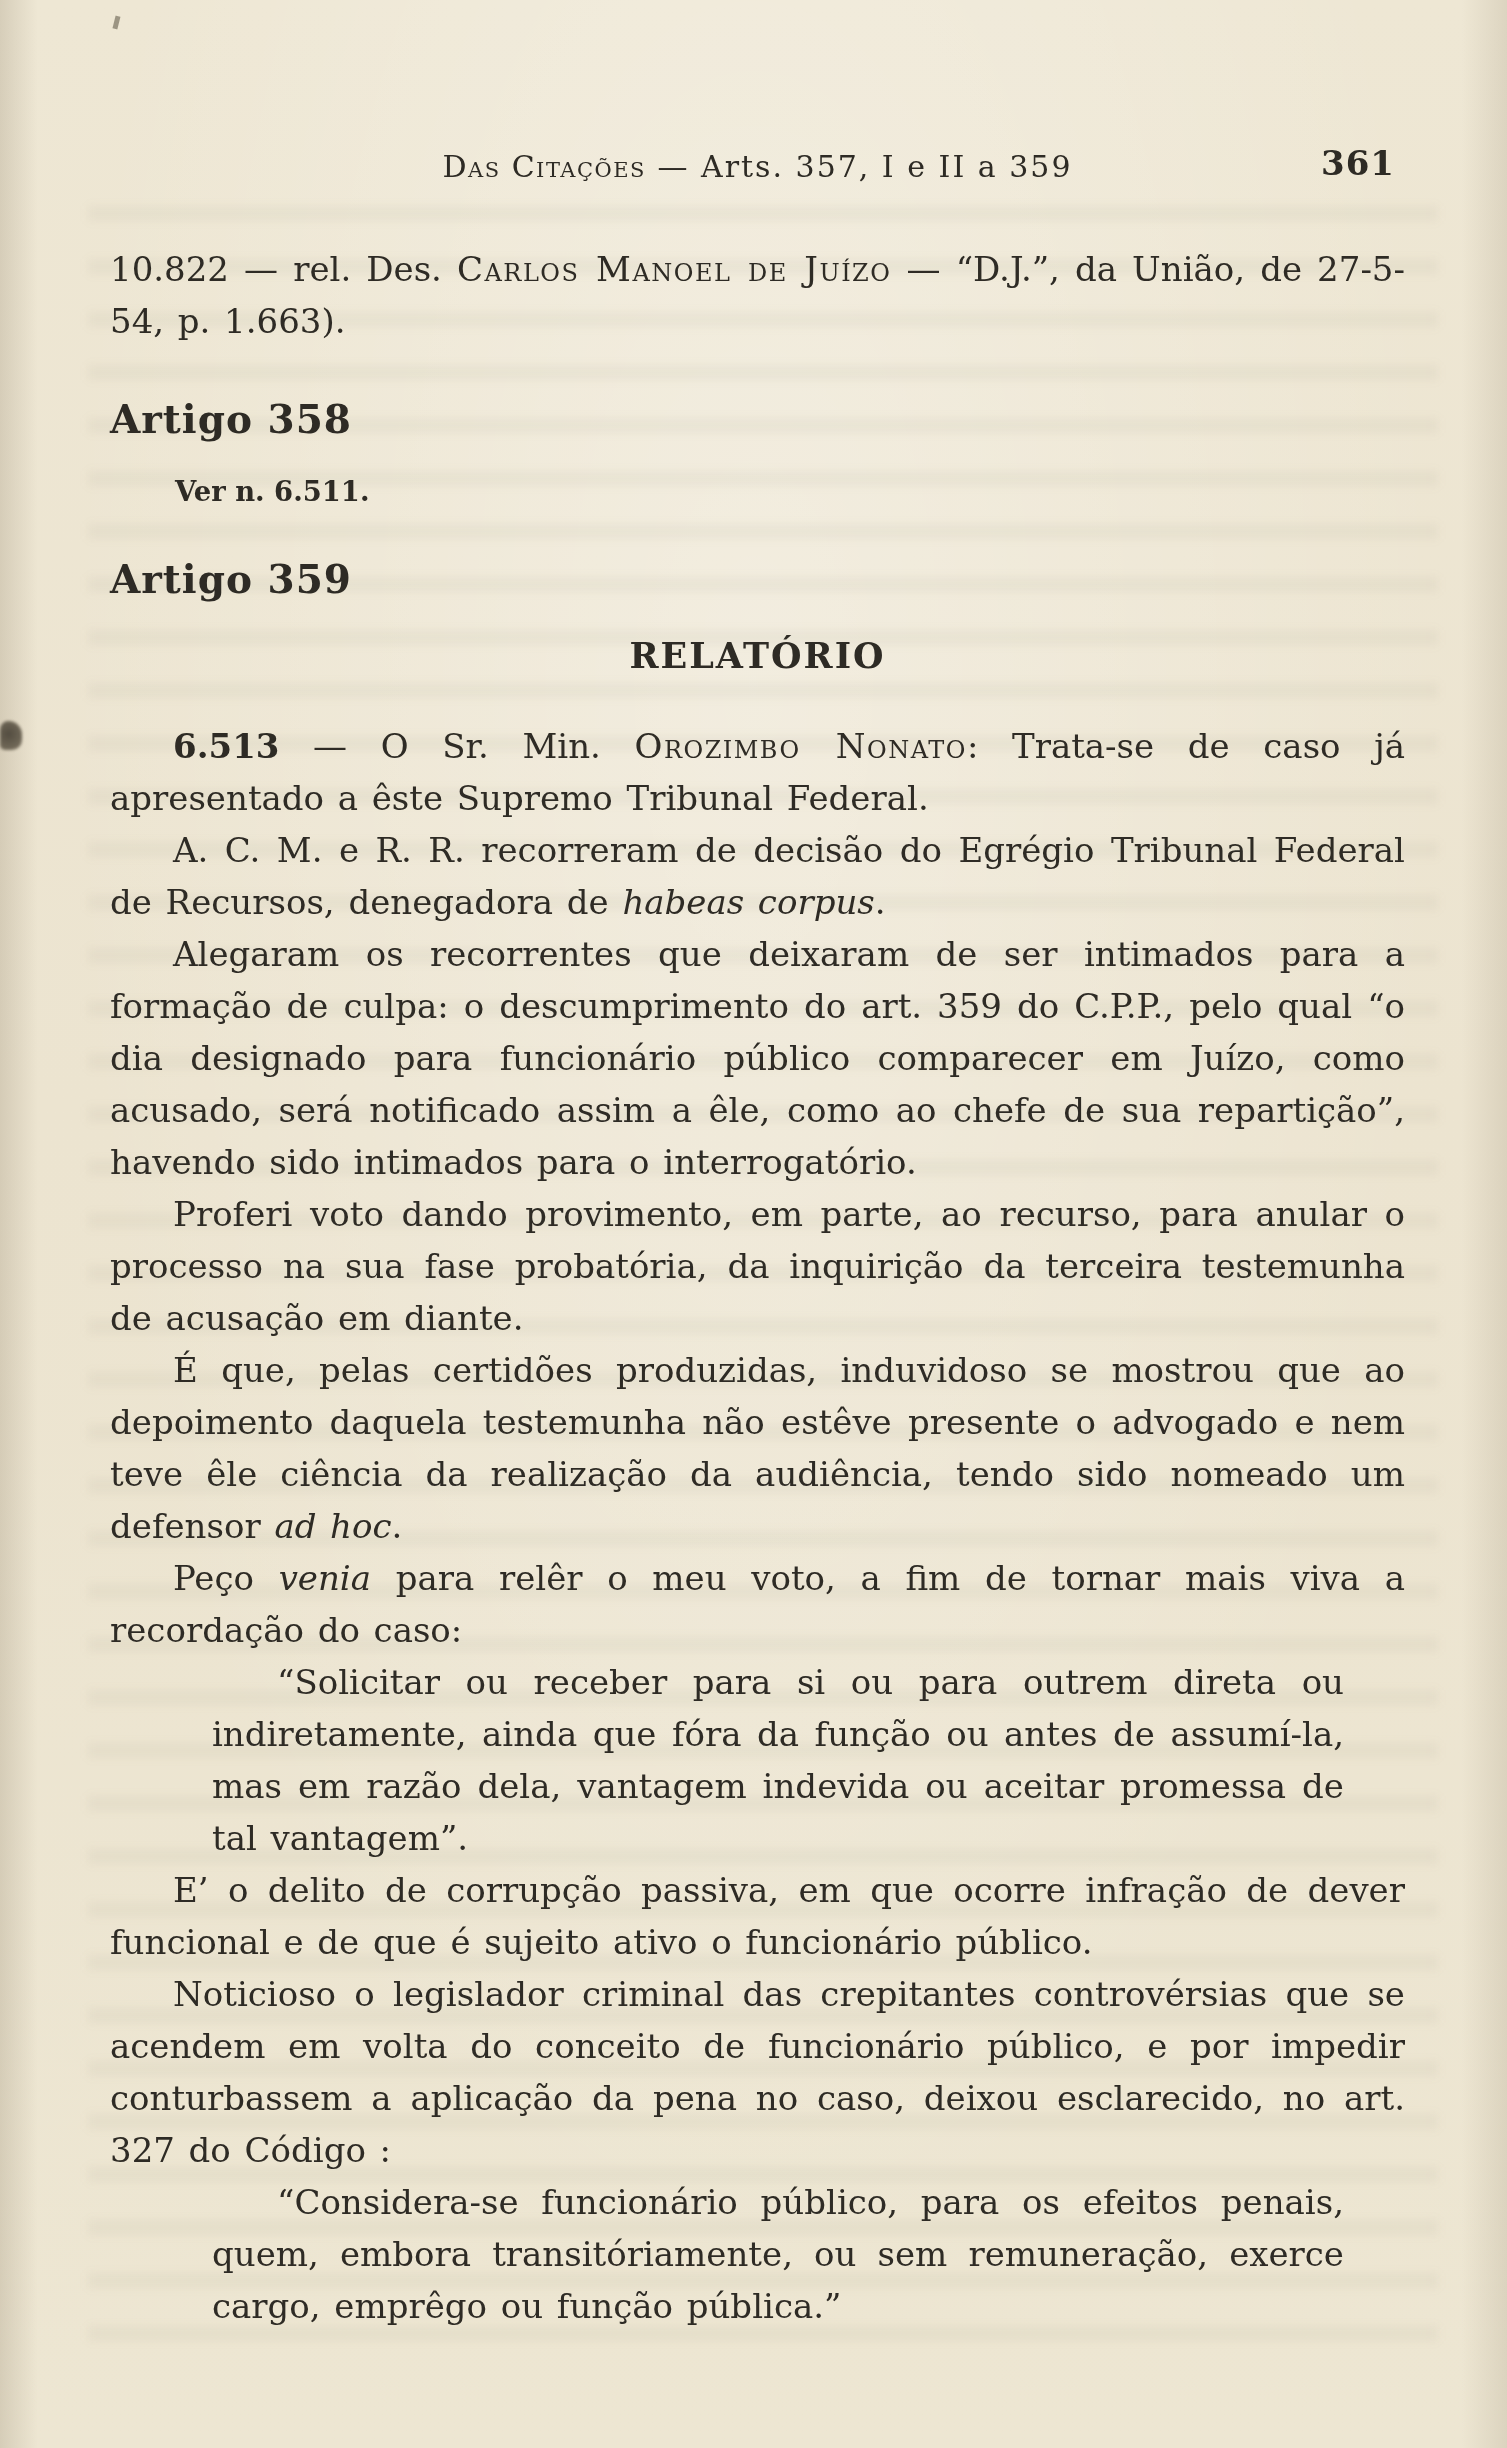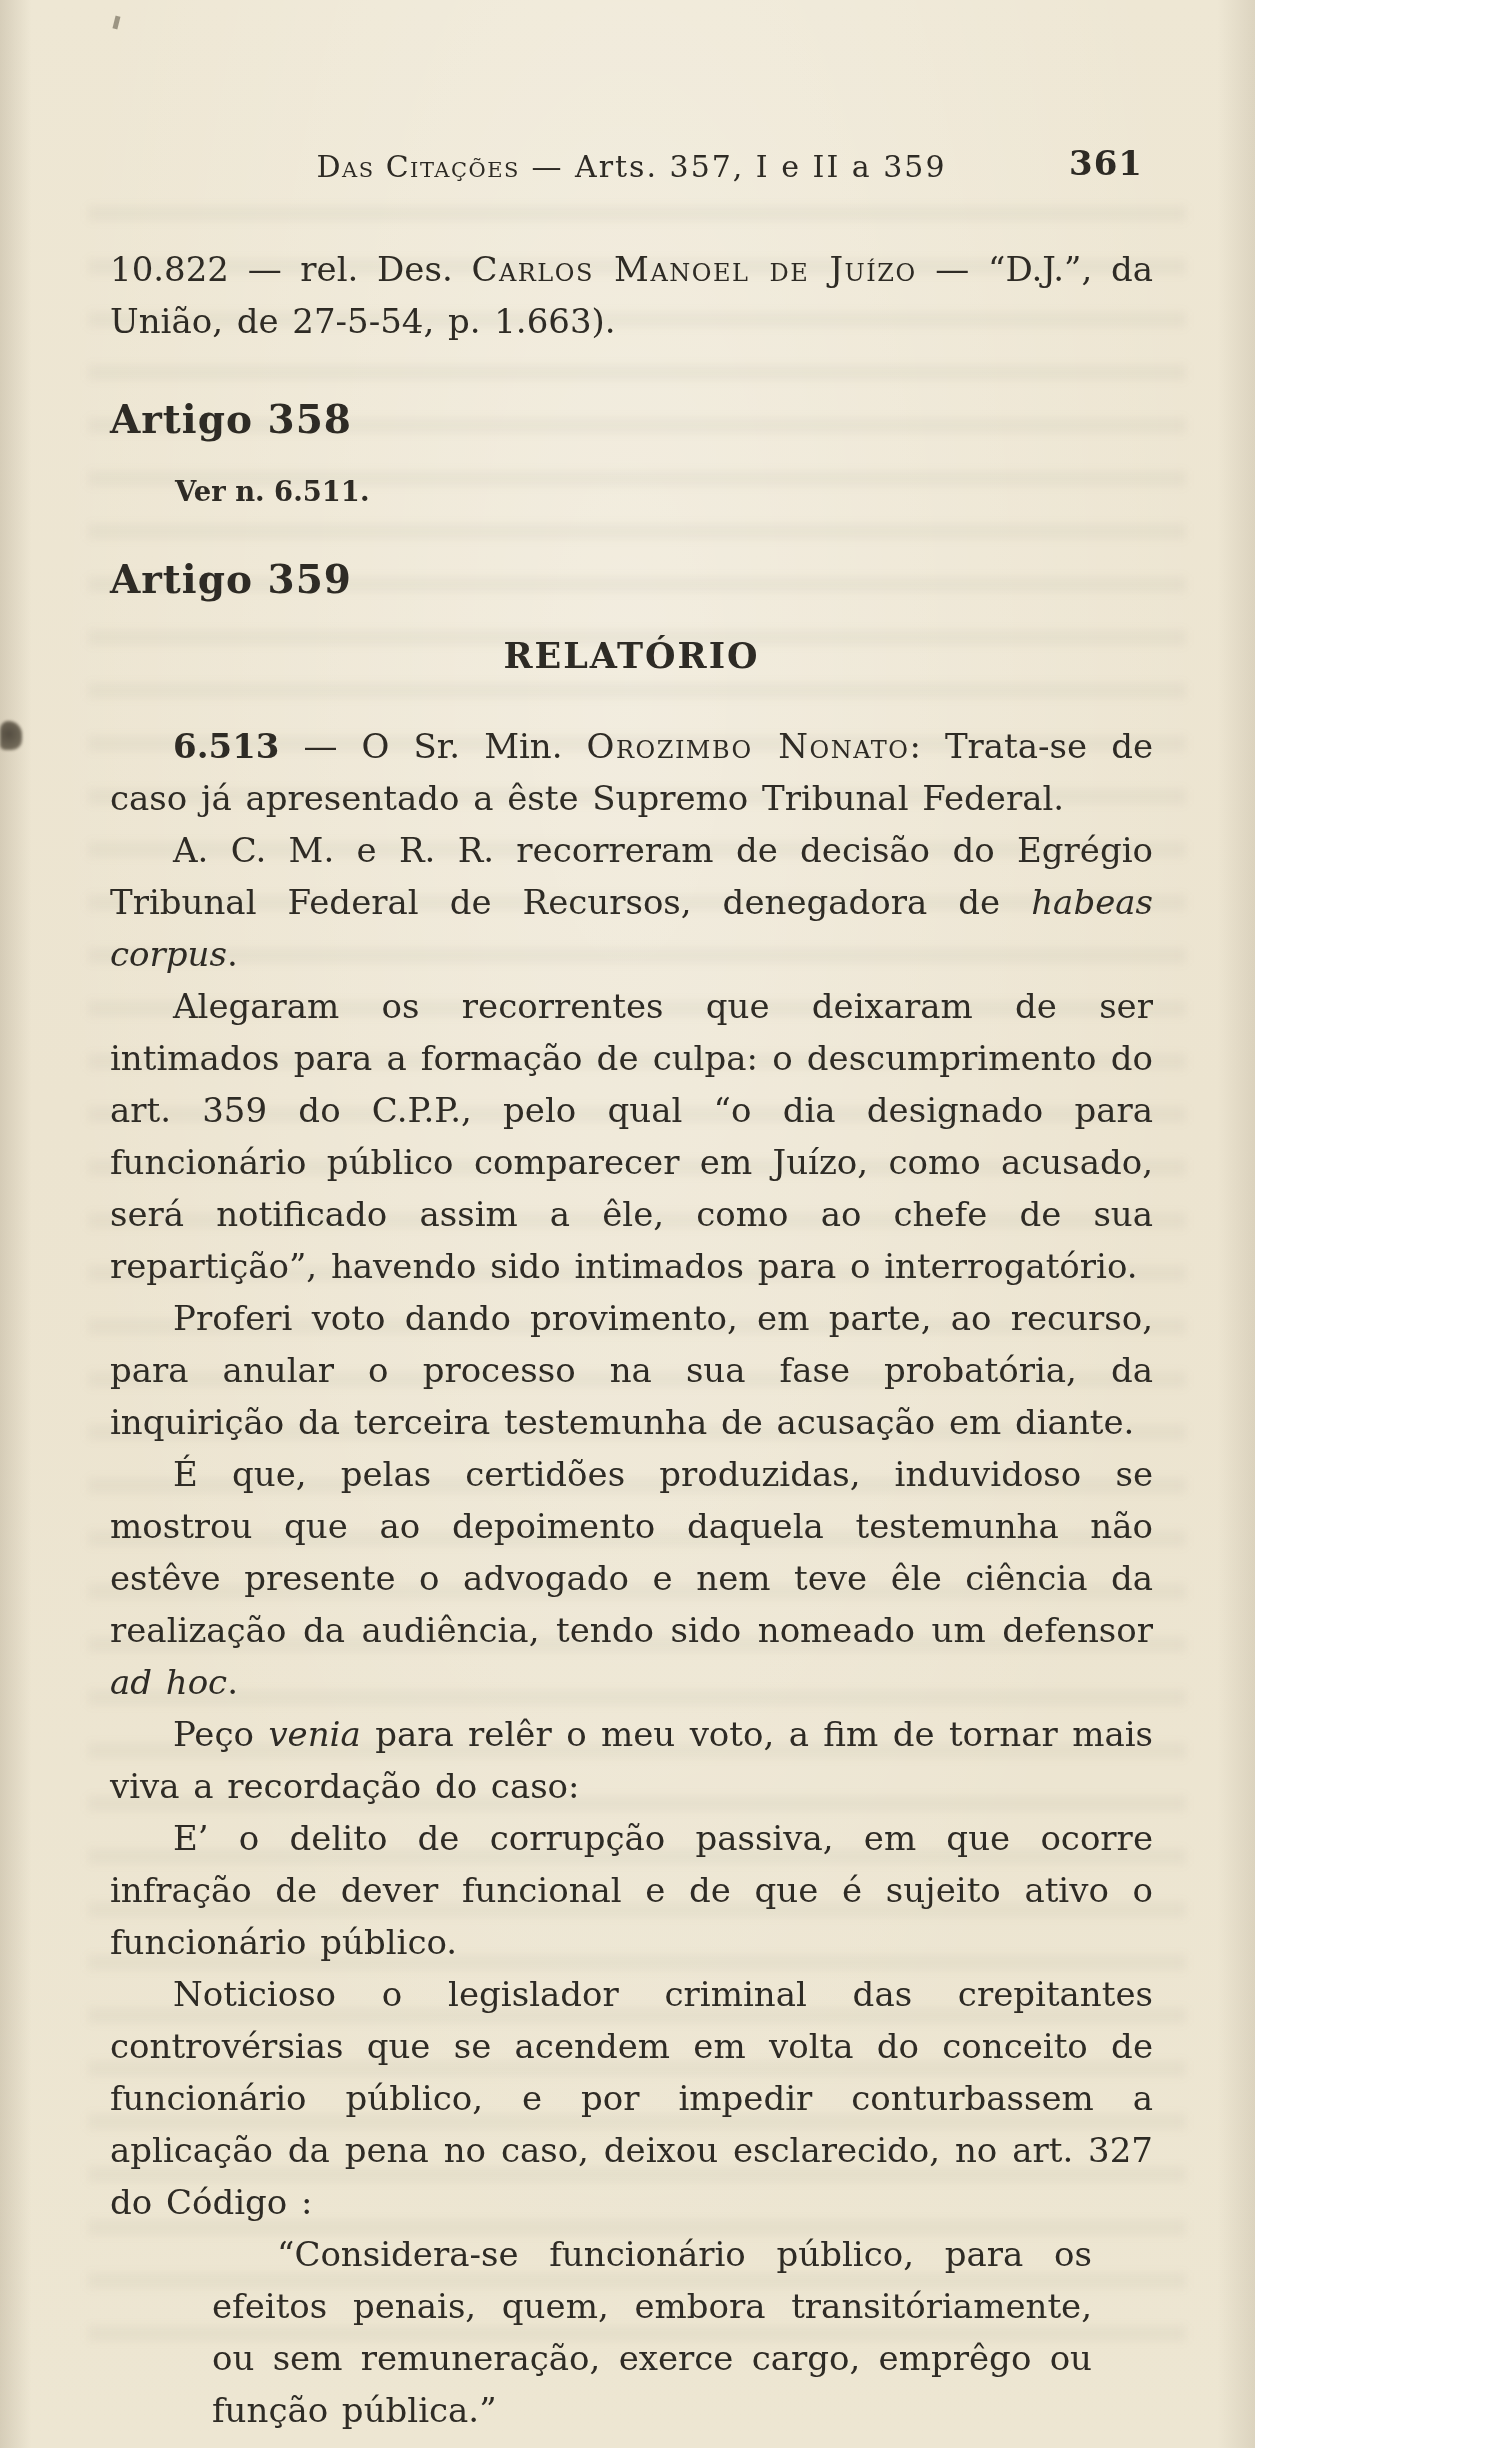--- a/index.html
+++ b/index.html
@@ -1,18 +1,18 @@
 <!DOCTYPE html>
 <html><head>
 <meta charset="utf-8">
 <style>
   html, body { margin: 0; padding: 0; }
   .page {
     position: relative;
-    width: 1255px;
+    width: 1507px;
     height: 2448px;
     overflow: hidden;
     font-family: "DejaVu Serif", "Liberation Serif", serif;
     color: #2e2b25;
     background:
       linear-gradient(90deg, rgba(120,105,80,0.20), rgba(0,0,0,0) 2.5%),
       linear-gradient(90deg, rgba(0,0,0,0) 97%, rgba(120,105,80,0.15)),
       radial-gradient(ellipse at 50% 28%, rgba(255,255,255,0.30), rgba(255,255,255,0) 65%),
       linear-gradient(180deg, #eee7d4 0%, #ece4d0 45%, #ede6d2 100%);
     background-color: #ece4d0;
@@ -105,18 +105,19 @@
       <p class="para article-heading"><span>Artigo 358</span></p>
       <p class="para note"><span>Ver n. 6.511.</span></p>
       <p class="para article-heading"><span>Artigo 359</span></p>
       <p class="para center-heading"><span>RELATÓRIO</span></p>
       <p class="para paragraph-lead"><span class="b">6.513</span><span> — O Sr. Min. </span><span class="sc">Orozimbo Nonato</span><span>: Trata-se de caso já apresentado a êste Supremo Tribunal Federal.</span></p>
       <p class="para paragraph"><span>A. C. M. e R. R. recorreram de decisão do Egrégio Tribunal Federal de Recursos, denegadora de </span><span class="i">habeas corpus</span><span>.</span></p>
       <p class="para paragraph"><span>Alegaram os recorrentes que deixaram de ser intimados para a formação de culpa: o descumprimento do art. 359 do C.P.P., pelo qual “o dia designado para funcionário público comparecer em Juízo, como acusado, será notificado assim a êle, como ao chefe de sua repartição”, havendo sido intimados para o interrogatório.</span></p>
       <p class="para paragraph"><span>Proferi voto dando provimento, em parte, ao recurso, para anular o processo na sua fase probatória, da inquirição da terceira testemunha de acusação em diante.</span></p>
       <p class="para paragraph"><span>É que, pelas certidões produzidas, induvidoso se mostrou que ao depoimento daquela testemunha não estêve presente o advogado e nem teve êle ciência da realização da audiência, tendo sido nomeado um defensor </span><span class="i">ad hoc</span><span>.</span></p>
       <p class="para paragraph"><span>Peço </span><span class="i">venia</span><span> para relêr o meu voto, a fim de tornar mais viva a recordação do caso:</span></p>
+      <p class="para blockquote"><span>“Solicitar ou receber para si ou para outrem direta ou indiretamente, ainda que fóra da função ou antes de assumí-la, mas em razão dela, vantagem indevida ou aceitar promessa de tal vantagem”.</span></p>
       <p class="para paragraph"><span>E’ o delito de corrupção passiva, em que ocorre infração de dever funcional e de que é sujeito ativo o funcionário público.</span></p>
       <p class="para paragraph"><span>Noticioso o legislador criminal das crepitantes controvérsias que se acendem em volta do conceito de funcionário público, e por impedir conturbassem a aplicação da pena no caso, deixou esclarecido, no art. 327 do Código :</span></p>
       <p class="para blockquote"><span>“Considera-se funcionário público, para os efeitos penais, quem, embora transitóriamente, ou sem remuneração, exerce cargo, emprêgo ou função pública.”</span></p>
     </div>
 </div>
 
 
 </body></html>

